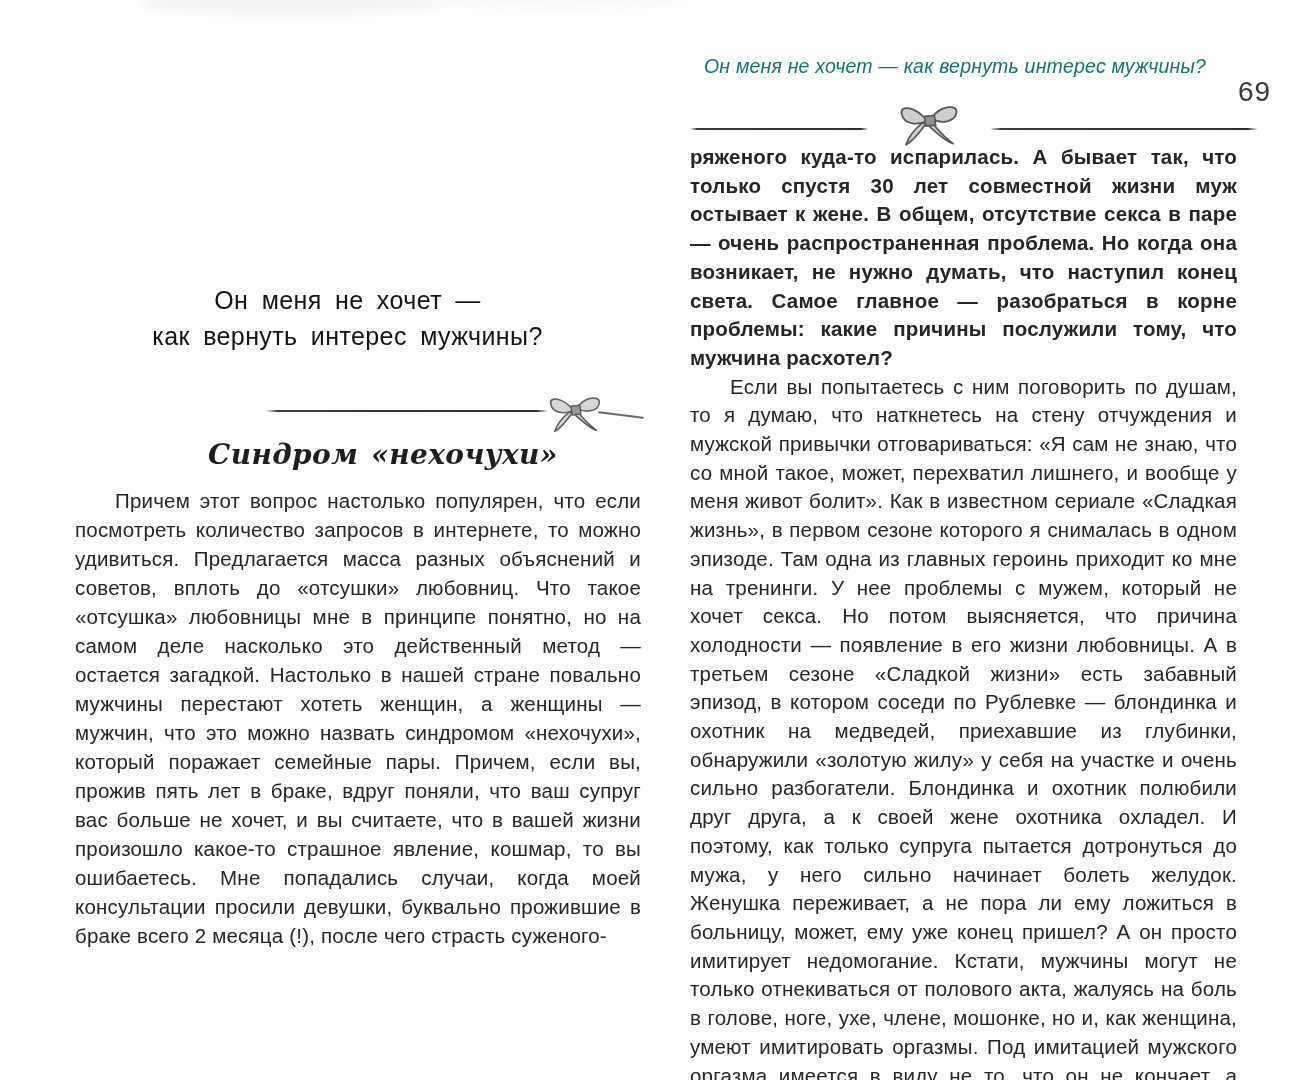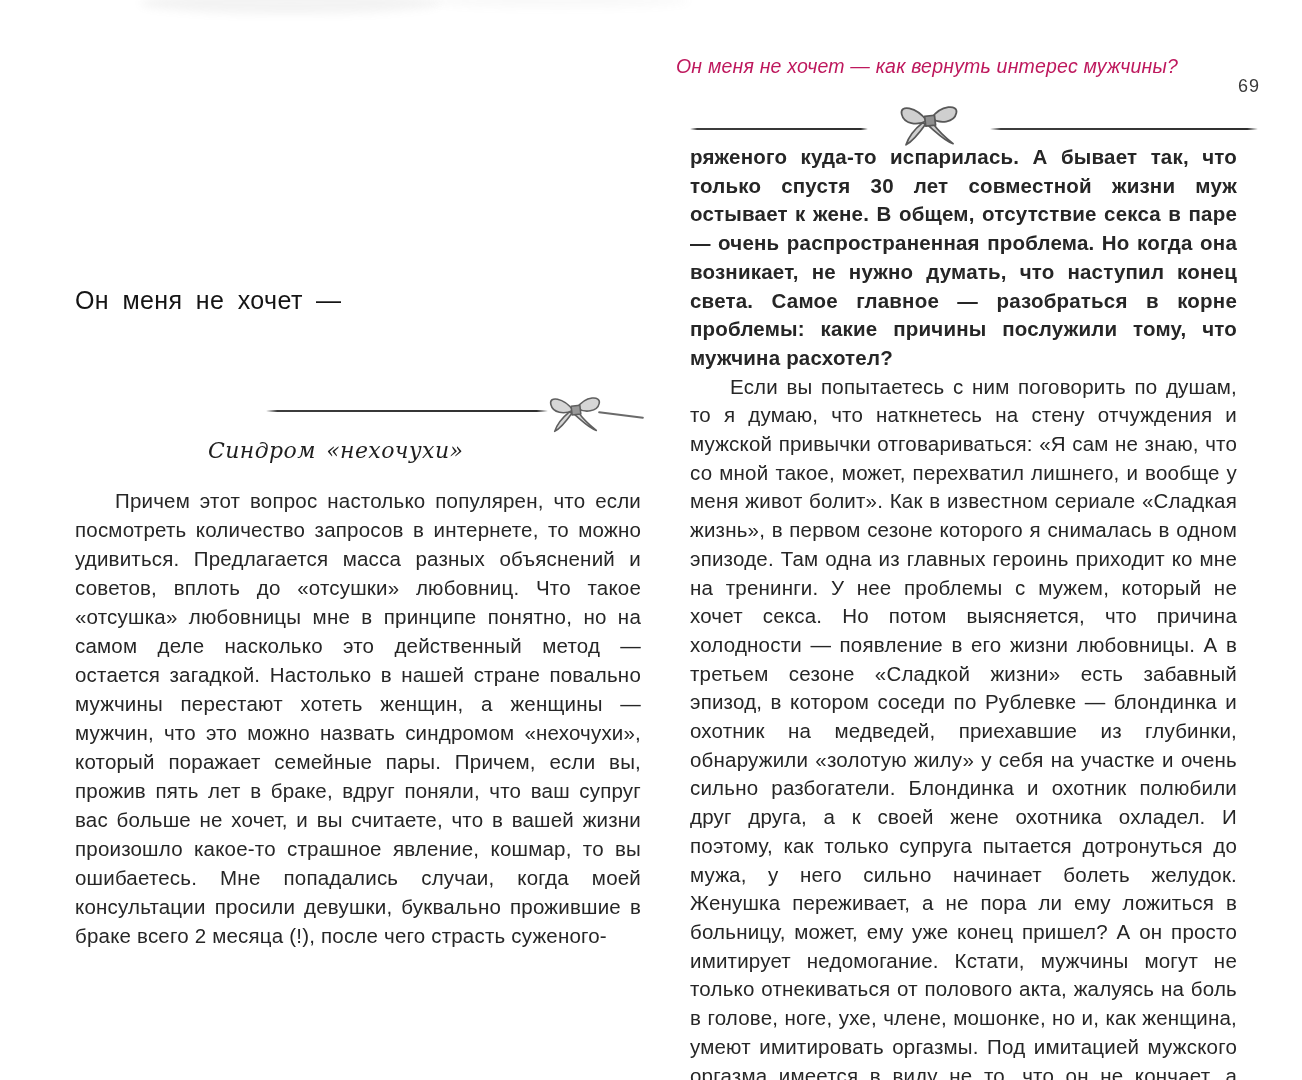--- a/index.html
+++ b/index.html
@@ -20,82 +20,83 @@
   
   .rule {
     height:2px; background:#3d3d3d; border-radius:2px;
     background:linear-gradient(90deg, rgba(61,61,61,0) 0%, #3d3d3d 4%, #2f2f2f 96%, rgba(61,61,61,0) 100%);
   }
   .bow { display:block; }
 
   
   .chapter-title {
     position:absolute; left:75px; top:282px; width:545px;
-    text-align:left;
+    text-align:center;
     font-size:25px; line-height:36px;
     letter-spacing:.4px; word-spacing:6px;
     color:#141414;
   }
   .title-divider {
     position:absolute; left:266px; top:380px; width:378px;
     display:flex; align-items:center;
   }
   .title-divider .rule { flex:1; margin-top:6px; }
   .title-divider .bow { width:62px; height:46px; margin-left:-4px; margin-top:10px; flex:0 0 auto; }
   .divider-tail {
     width:46px; height:2px; background:#6a6a6a; border-radius:2px;
     transform:rotate(7deg); margin-left:-8px; margin-top:14px; flex:0 0 auto;
   }
   .section-heading {
     position:absolute; left:208px; top:438px;
     font-family:"DejaVu Serif", serif;
-    font-style:italic; font-weight:400;
-    font-size:22px; letter-spacing:.4px; word-spacing:3px;
+    font-style:italic; font-weight:700;
+    font-size:28px; letter-spacing:.4px; word-spacing:3px;
     color:#1e1e1e;
   }
   .body-text { position:absolute; text-align:justify; color:#262626; }
   .body-text p { margin:0; text-indent:40px; }
   .body-text p.no-indent { text-indent:0;font-weight:bold; }
   .left-body {
     left:75px; top:486px; width:566px;
     font-size:20.5px; line-height:29px; letter-spacing:.2px;
   }
 
   
   .running-header {
-    position:absolute; left:676px; top:55px; width:560px;
+    position:absolute; left:704px; top:55px; width:560px;
     font-style:italic; font-size:19.5px; letter-spacing:.2px;
-    color:#be185d;
+    color:#0f766e;
   }
   .header-divider {
     position:absolute; left:690px; top:96px; width:568px;
     display:flex; align-items:center;
   }
   .header-divider .rule-left  { width:178px; margin-top:12px; }
   .header-divider .bow { width:70px; height:52px; margin:2px 26px 0 26px; flex:0 0 auto; }
   .header-divider .rule-right { flex:1; margin-top:12px; }
   .page-number {
     position:absolute; left:1238px; top:76px;
-    font-size:18px; letter-spacing:1px; color:#3a3a3a;
+    font-size:28px; letter-spacing:1px; color:#3a3a3a;
   }
   .right-body {
     left:690px; top:143px; width:547px;
     font-size:20.5px; line-height:28.7px; letter-spacing:.2px;
   }
 </style>
 </head>
 <body>
 
 <div class="smudge smudge-a"></div>
 <div class="smudge smudge-b"></div>
 
 <div>
 
   <div class="chapter-title">
     <div>Он меня не хочет —</div>
+    <div>как вернуть интерес мужчины?</div>
   </div>
 
   <div class="title-divider">
     <span class="rule"></span>
     <svg class="bow" viewBox="0 0 64 46">
       <g fill="#d6d6d6" stroke="#5f5f5f" stroke-width="1.6" stroke-linejoin="round">
         <path d="M30 20 C20 7, 5 5, 7 14 C9 23, 21 25, 30 20 Z"></path>
         <path d="M34 18 C43 5, 59 5, 57 13 C55 22, 42 23, 34 18 Z"></path>
         <path d="M29 23 C24 30, 17 39, 11 42 C14 33, 21 26, 26 22 Z"></path>
         <path d="M36 23 C41 30, 49 37, 54 41 C47 39, 39 31, 32 25 Z"></path>

